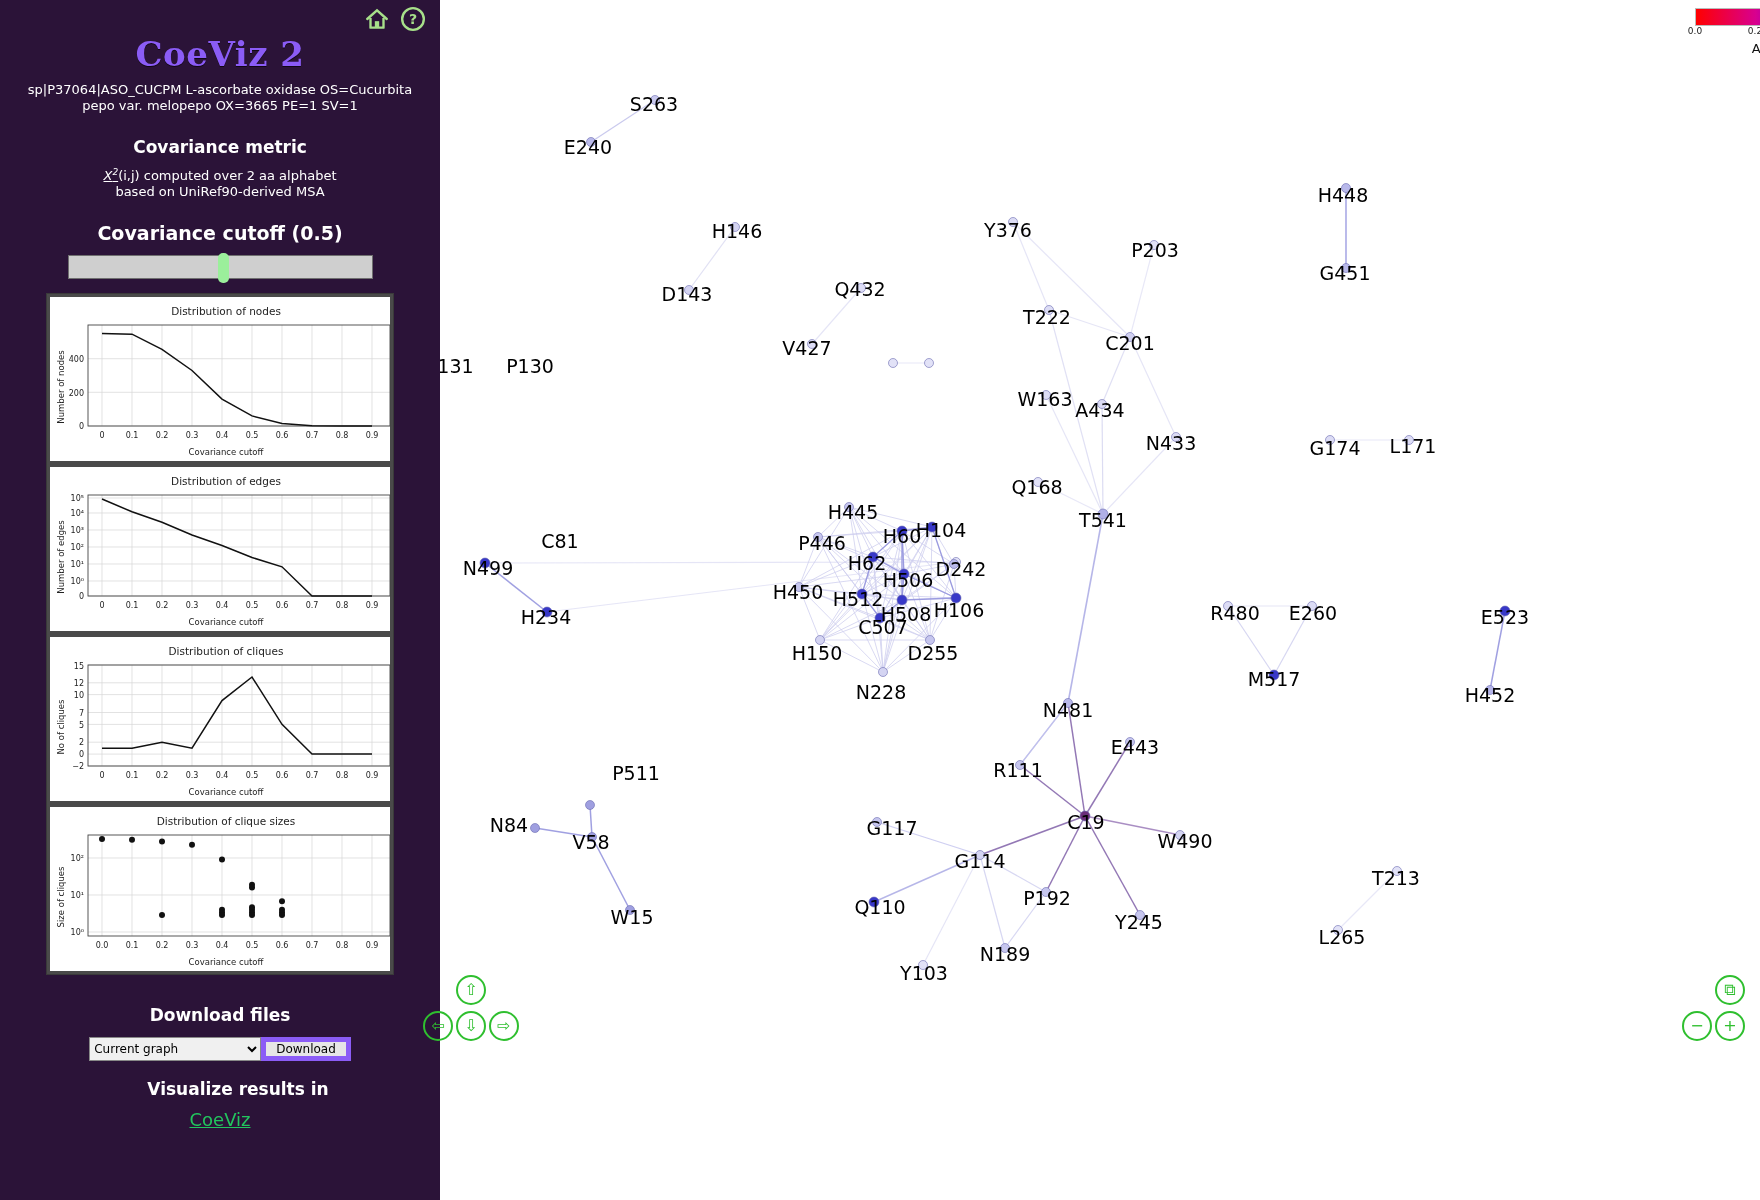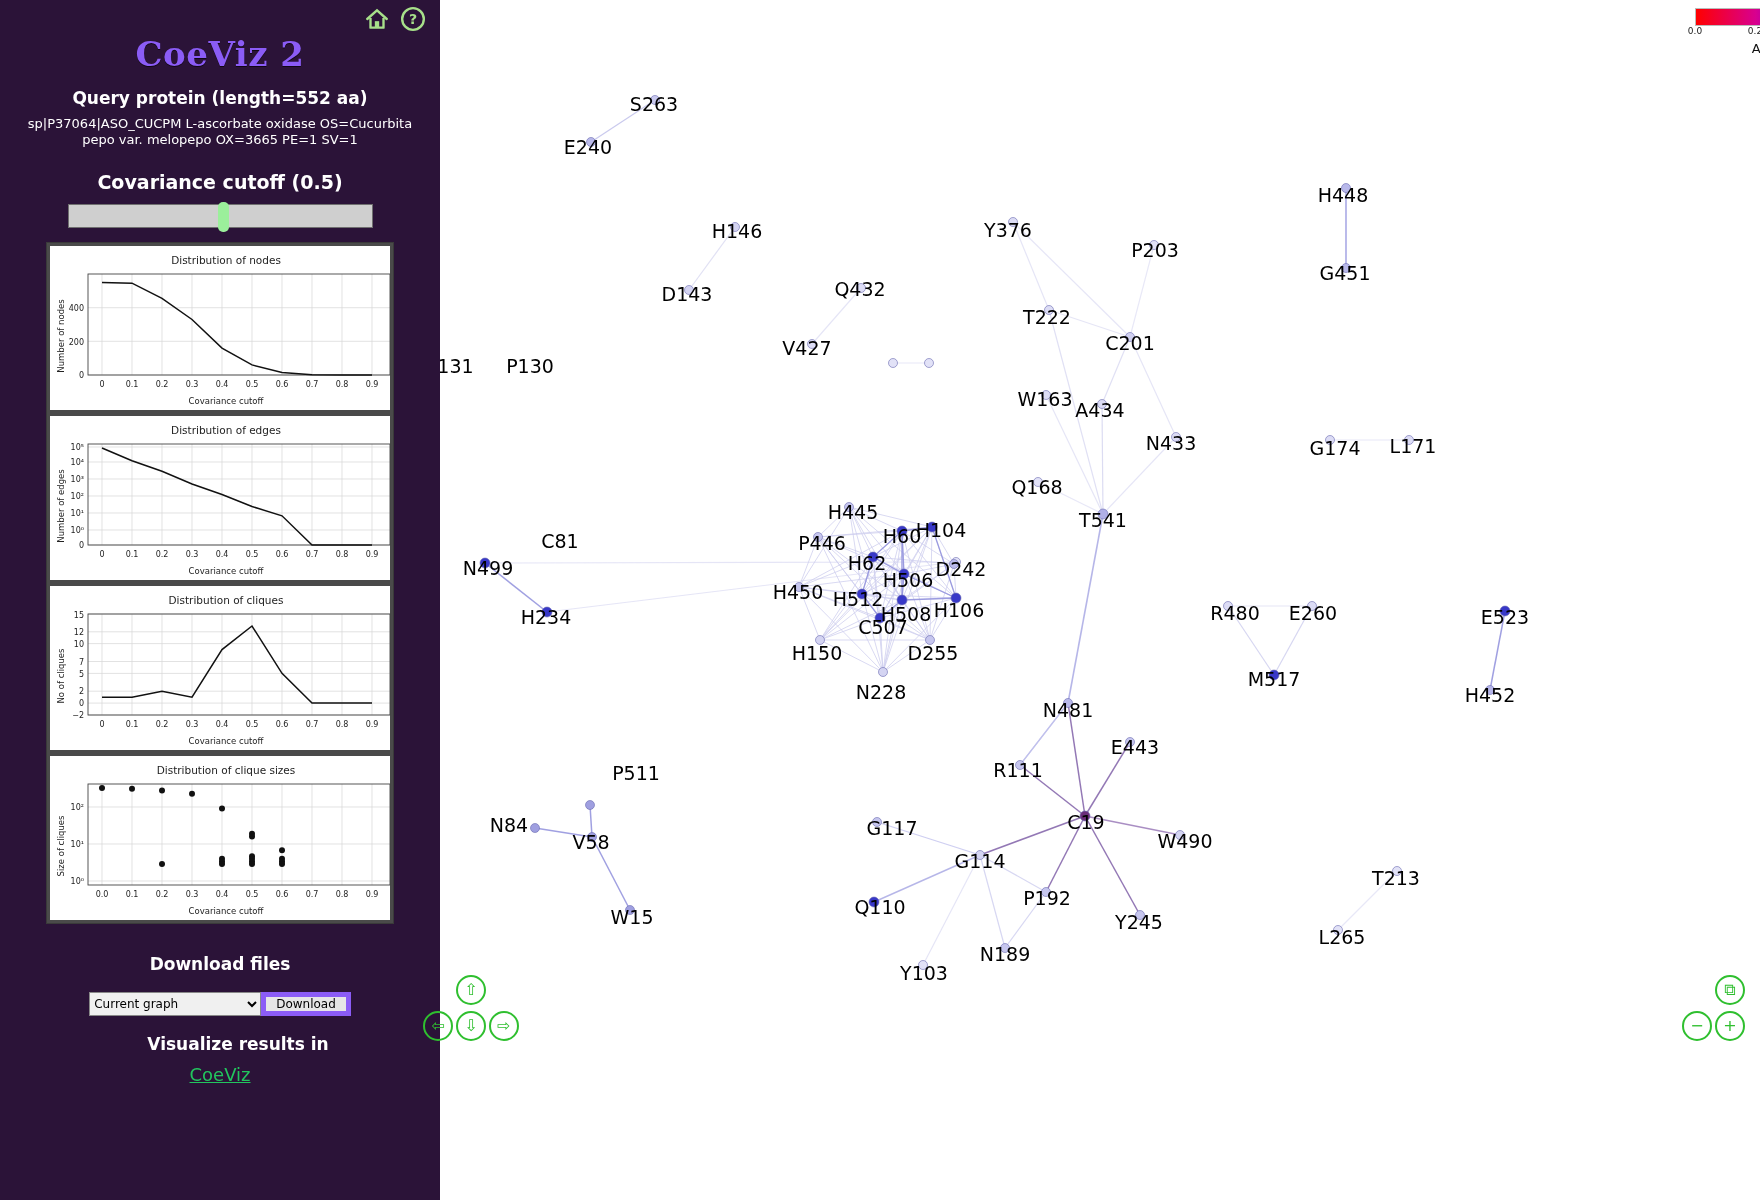--- a/index.html
+++ b/index.html
@@ -77,21 +77,21 @@
     background:#ffffff;
     width:100%;
     margin-bottom:6px;
     padding:2px 0;
   }
   .chart-card:last-child { margin-bottom:0; }
   .chart-card svg { display:block; }
 
   .dl-head { font-size:17px; font-weight:bold; margin-top:30px; }
   .dl-row {
-    margin-top:18px;
+    margin-top:12px;
     display:flex; justify-content:center; align-items:center;
   }
   .dl-row select {
     width:172px; height:24px;
     font-family:"DejaVu Sans", sans-serif;
     font-size:12px;
     background:#f0f0f0;
     border:1px solid #888;
   }
   .dl-row button {
@@ -168,23 +168,27 @@
       <rect x="10" y="14" width="4" height="6" fill="#a7e08a"></rect>
     </svg>
     <svg class="ic" viewBox="0 0 24 24">
       <circle cx="12" cy="12" r="10" fill="none" stroke="#a7e08a" stroke-width="2.2"></circle>
       <text x="12" y="17" text-anchor="middle" font-size="13" font-weight="bold" fill="#a7e08a" font-family="DejaVu Sans, sans-serif">?</text>
     </svg>
   </div>
 
   <h1 class="app-title">CoeViz 2</h1>
 
-  <div class="sec-head">Query protein (length=552 aa)</div>
   <div class="sec-sub">sp|P37064|ASO_CUCPM L-ascorbate oxidase OS=Cucurbita pepo var. melopepo OX=3665 PE=1 SV=1</div>
 
+  <div class="sec-head metric-head">Covariance metric</div>
+  <div class="sec-sub metric-sub">
+    <span class="chi"><span>X</span><sup>2</sup></span><span>(i,j) computed over 2 aa alphabet</span><br>
+    <span>based on UniRef90-derived MSA</span>
+  </div>
 
   <div class="cutoff-head">Covariance cutoff (0.5)</div>
   <div class="slider-wrap">
     <div class="slider-knob"></div>
   </div>
 
   
   <div id="charts">
 
     <div class="chart-card">

